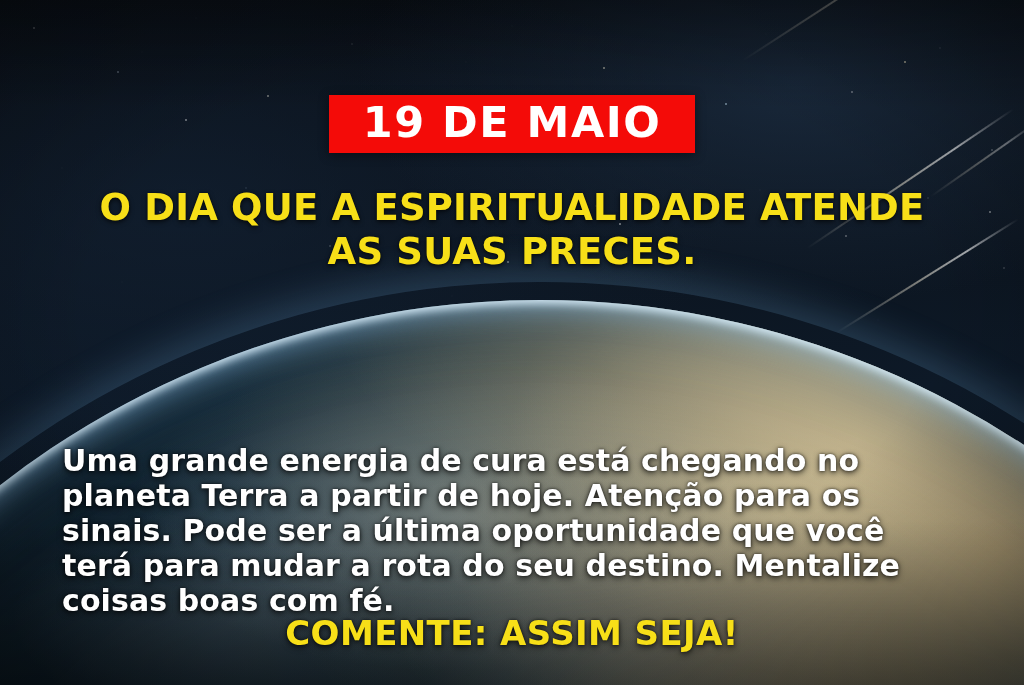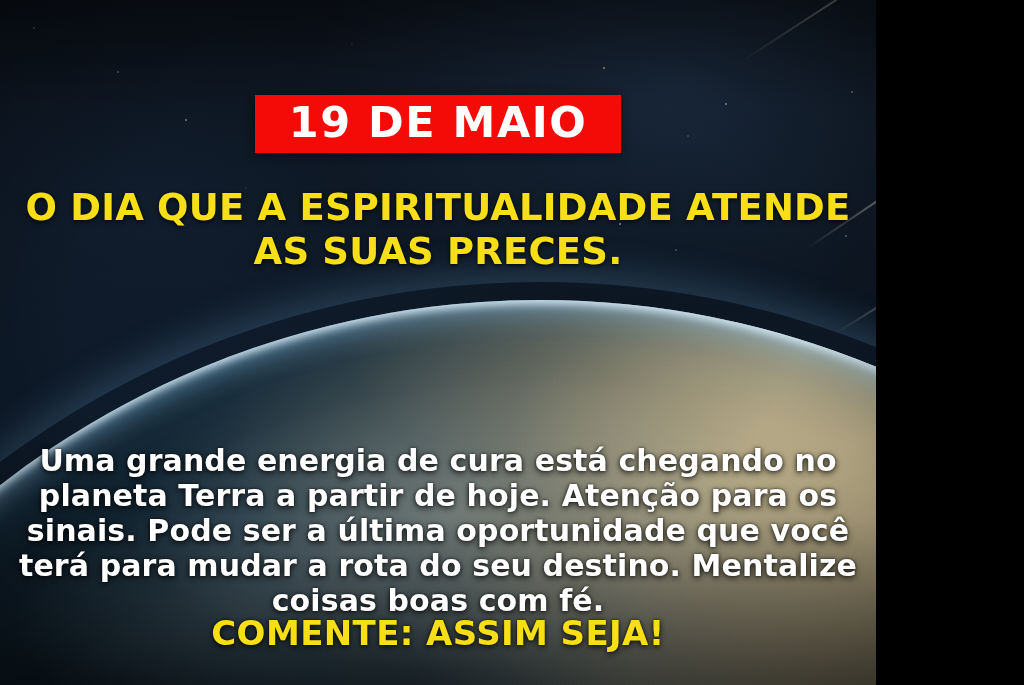--- a/index.html
+++ b/index.html
@@ -5,21 +5,21 @@
 <style>
   html, body {
     margin: 0;
     padding: 0;
     background: #000;
   }
 
   
   .poster {
     position: relative;
-    width: 876px;
+    width: 1024px;
     height: 685px;
     overflow: hidden;
     font-family: "DejaVu Sans", "Liberation Sans", sans-serif;
     background: #0b1119;
     user-select: none;
   }
 
   
   .space {
     position: absolute;
@@ -233,21 +233,20 @@
     max-width: 880px;
     text-shadow: 0 2px 5px rgba(0,0,0,.62), 0 0 2px rgba(0,0,0,.5);
   }
 
   .body-block {
     position: absolute;
     top: 443px;
     left: 50%;
     transform: translateX(-50%);
     width: 900px;
-    text-align: center;
   }
   .body-text {
     display: block;
     color: #ffffff;
     font-size: 30px;
     font-weight: 700;
     line-height: 1.17;
     letter-spacing: .1px;
     text-shadow: 0 2px 6px rgba(0,0,0,.78), 0 0 3px rgba(0,0,0,.6);
   }

